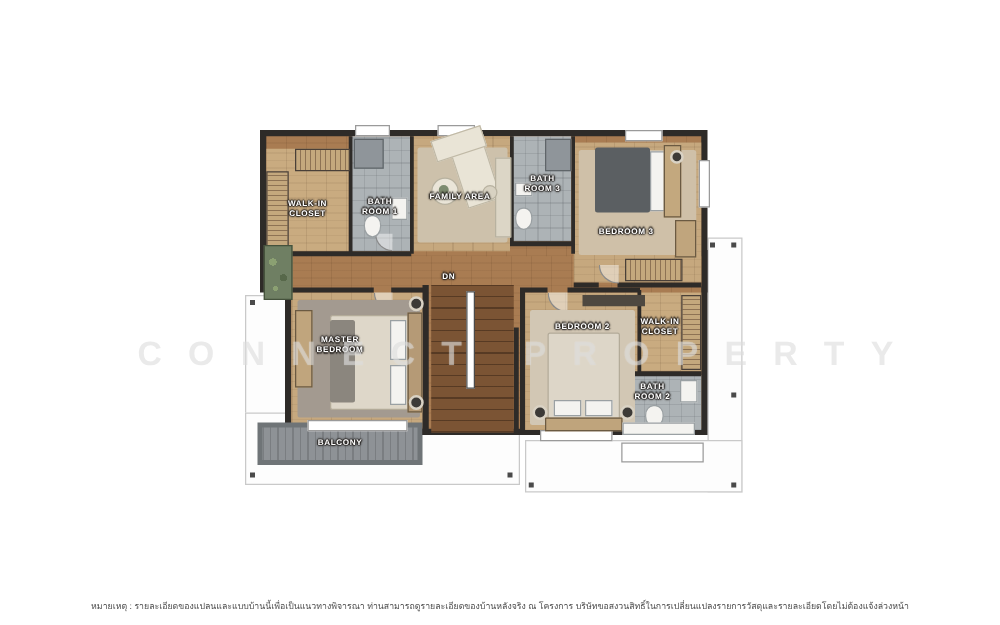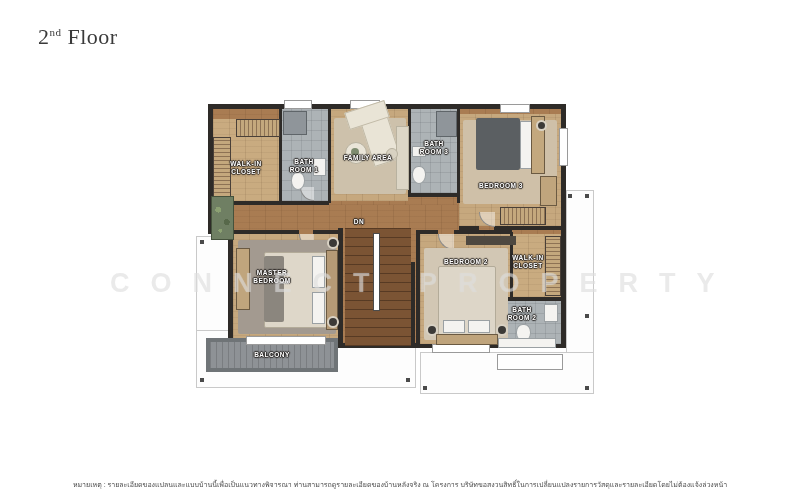--- a/index.html
+++ b/index.html
@@ -59,24 +59,20 @@
        text-shadow:0 0 1px rgba(255,255,255,.35);white-space:nowrap;pointer-events:none;}
   
   .disclaimer{position:absolute;left:0;top:479px;width:100%;text-align:center;
        font-size:7px;color:#4a4a4a;z-index:5;}
 </style>
 </head>
 <body>
 
 <div id="canvas">
 
-  <div class="title">
-    <span>2</span><sup>nd</sup>
-    <span>Floor</span>
-  </div>
 
   <div class="band" style="left:196px;top:236px;width:34px;height:148px;"></div>
   <div class="band" style="left:196px;top:330px;width:218px;height:56px;"></div>
   <div class="band" style="left:566px;top:190px;width:26px;height:202px;"></div>
   <div class="band" style="left:420px;top:352px;width:172px;height:40px;"></div>
 
   <div class="bldg" style="left:208px;top:104px;width:358px;height:130px;"></div>
   <div class="bldg" style="left:228px;top:200px;width:338px;height:148px;"></div>
 
   <div class="floor wood-corridor" style="left:213px;top:109px;width:348px;height:120px;"></div>

